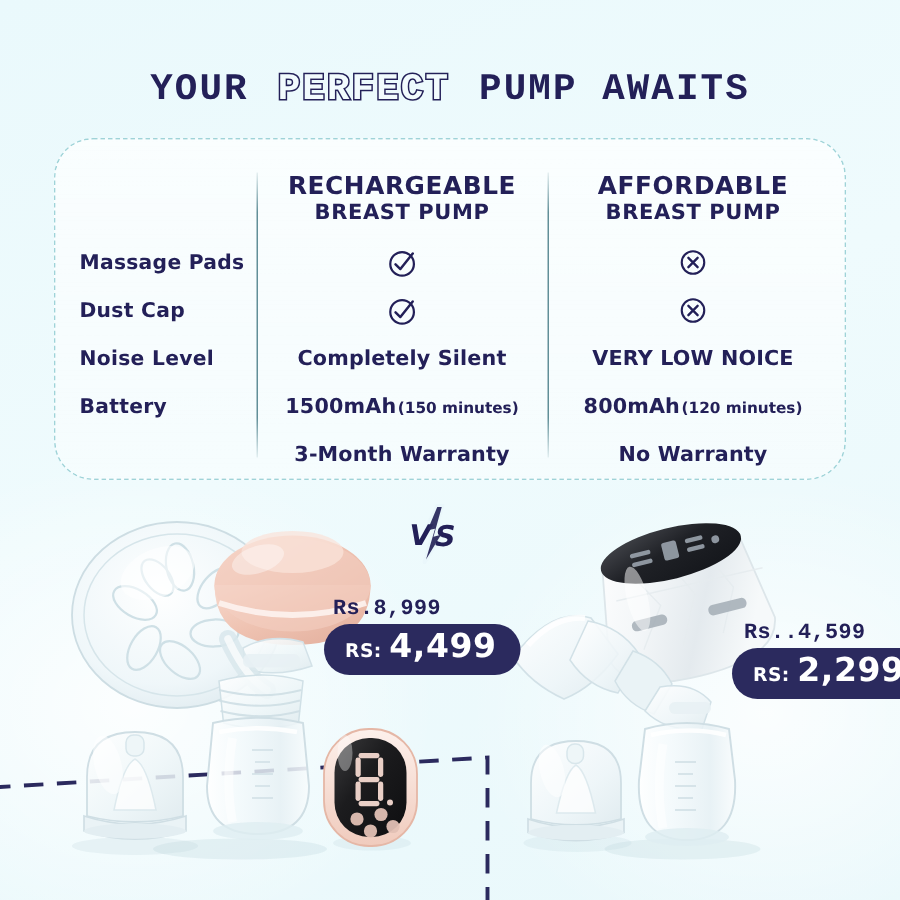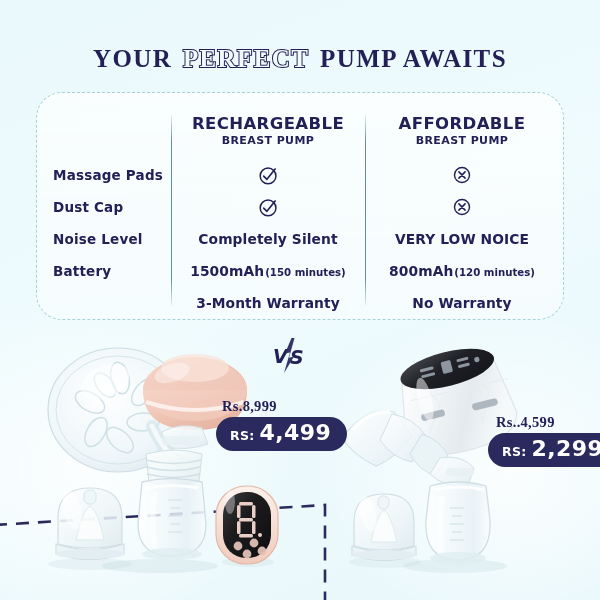--- a/index.html
+++ b/index.html
@@ -15,21 +15,21 @@
   .bg-base{position:absolute;inset:0;
     background:linear-gradient(160deg,#eaf9fc 0%,#effbfd 45%,#e9f8fb 100%);}
   .bg-glow-left{position:absolute;left:-120px;top:300px;width:420px;height:340px;
     background:radial-gradient(ellipse at center,rgba(255,255,255,.85) 0%,rgba(255,255,255,0) 68%);}
   .bg-glow-right{position:absolute;right:-110px;top:310px;width:400px;height:330px;
     background:radial-gradient(ellipse at center,rgba(255,255,255,.8) 0%,rgba(255,255,255,0) 70%);}
 
   
   .title{position:absolute;left:0;right:0;top:45px;text-align:center;
     font-size:25px;font-weight:800;letter-spacing:1.4px;color:#232058;
-    font-family:Liberation Serif, serif;white-space:nowrap;}
+    font-family:Liberation Mono, monospace;white-space:nowrap;}
   .title .plain{color:#232058;}
   .title .outline{
     color:#f2fbfd;
     -webkit-text-stroke:2px #232058;
     paint-order:stroke fill;
     margin:0 3px;}
 
   
   .card{position:absolute;left:36px;top:92px;width:528px;height:228px;
     border:1.6px dashed #9fd3d8;border-radius:26px;
@@ -38,21 +38,21 @@
 
   .divider{position:absolute;top:22px;width:1.4px;height:190px;
     background:linear-gradient(180deg,rgba(60,120,130,.1) 0%,rgba(47,106,118,.75) 14%,rgba(47,106,118,.75) 86%,rgba(60,120,130,.1) 100%);}
   .divider.d1{left:134px;}
   .divider.d2{left:328px;}
 
   
   .head{position:absolute;top:22px;text-align:center;color:#232058;
     font-family:"DejaVu Sans","Liberation Sans",sans-serif;}
   .head .h1{font-size:16.5px;font-weight:800;letter-spacing:.4px;line-height:1.1;}
-  .head .h2{font-size:11px;font-weight:700;letter-spacing:.4px;line-height:1.25;margin-top:1px;}
+  .head .h2{font-size:14px;font-weight:700;letter-spacing:.4px;line-height:1.25;margin-top:1px;}
   .head.c0{left:8px;width:126px;top:25px;}
   .head.c1{left:136px;width:190px;}
   .head.c2{left:330px;width:190px;}
 
   
   .rows{position:absolute;left:0;top:66px;width:100%;}
   .row{position:relative;height:32px;}
   .cell{position:absolute;top:0;height:32px;display:flex;align-items:center;
     color:#232058;font-family:"DejaVu Sans","Liberation Sans",sans-serif;}
   .cell.c0{left:16px;width:118px;justify-content:flex-start;
@@ -74,21 +74,21 @@
   .prod{position:absolute;}
 
   
   .left-prod{left:10px;top:340px;width:280px;height:250px;}
   
   .right-prod{left:330px;top:330px;width:260px;height:262px;}
 
   
   .price{position:absolute;text-align:left;}
   .price .old{font-size:14.5px;font-weight:800;color:#232058;letter-spacing:.3px;
-    font-family:Liberation Serif, serif;white-space:nowrap;}
+    font-family:Liberation Mono, monospace;white-space:nowrap;}
   .pill{display:inline-flex;align-items:baseline;gap:5px;
     background:#2b2a5e;border-radius:40px;padding:5px 16px 7px 14px;margin-top:2px;}
   .pill .cur{color:#ffffff;font-size:12.5px;font-weight:800;letter-spacing:.3px;
     font-family:"DejaVu Sans","Liberation Sans",sans-serif;}
   .pill .amt{color:#ffffff;font-size:22px;font-weight:800;letter-spacing:.4px;
     font-family:"DejaVu Sans","Liberation Sans",sans-serif;line-height:1;}
 
   .price-left{left:222px;top:398px;}
   .price-left .pill{margin-left:-6px;}
   .price-right{left:496px;top:414px;}

